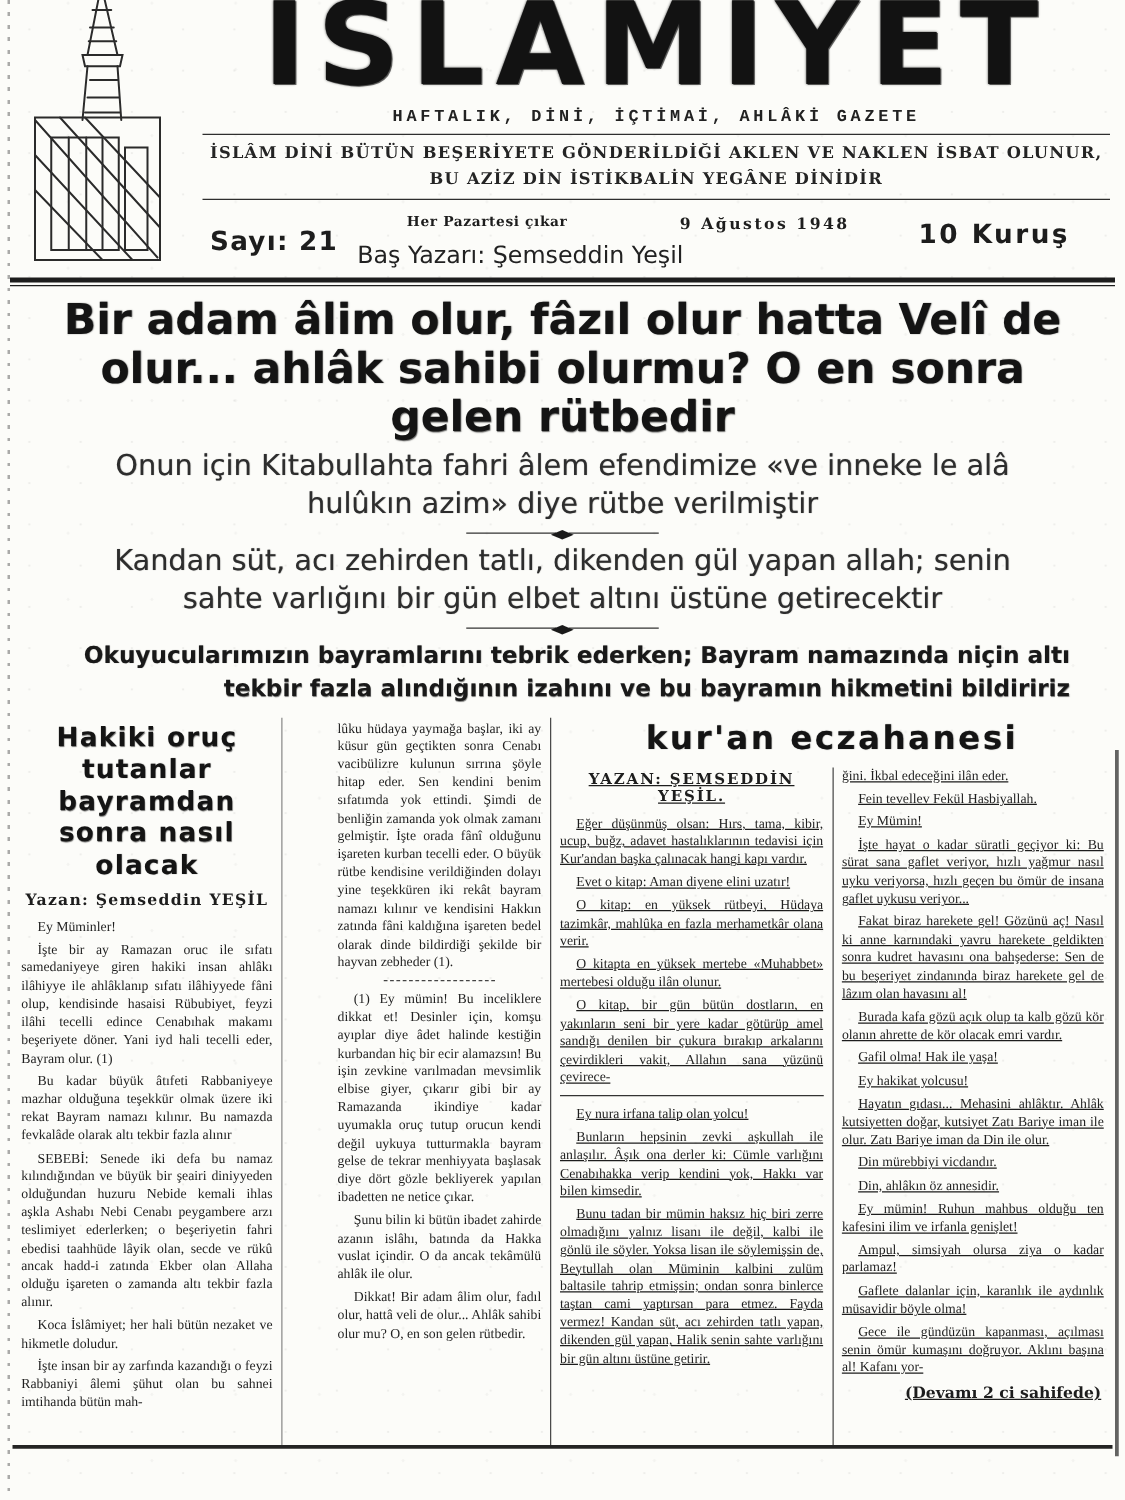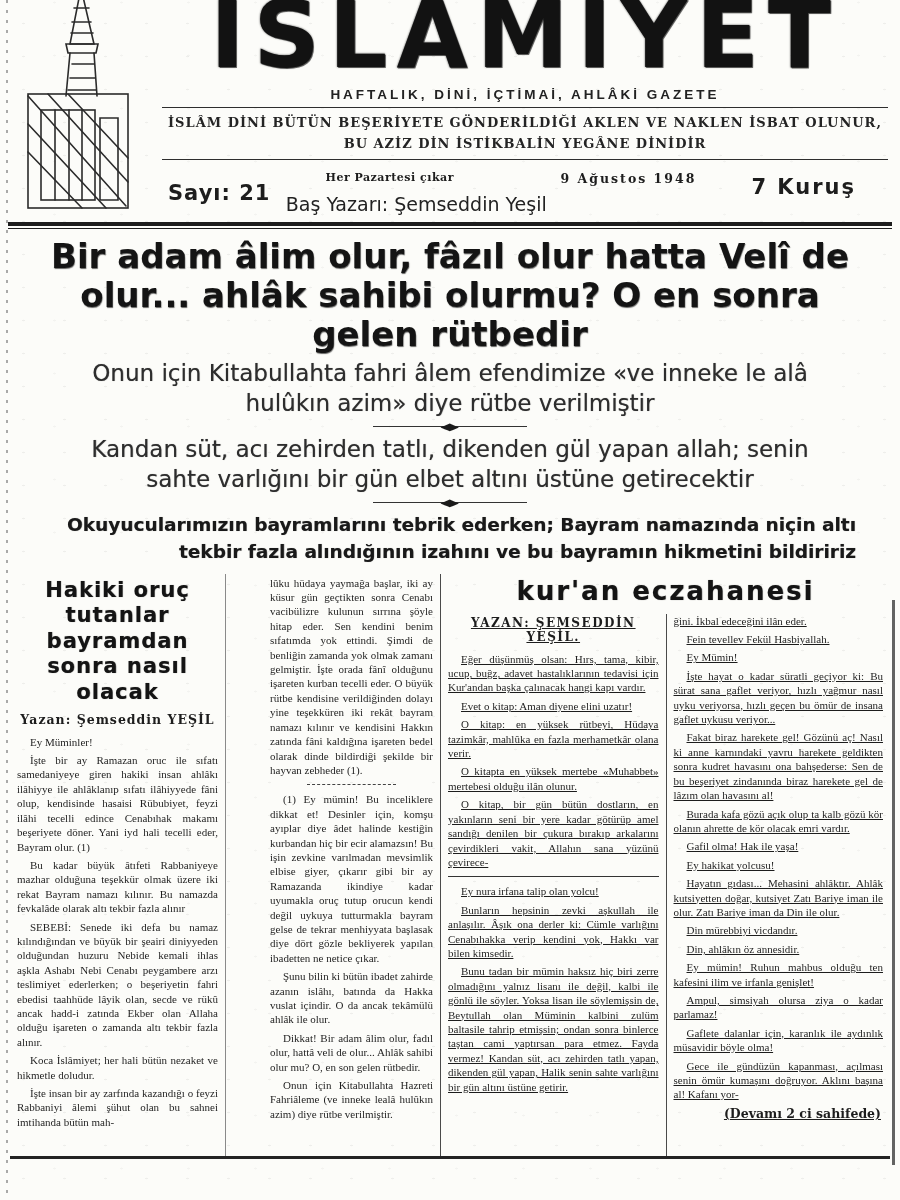--- a/index.html
+++ b/index.html
@@ -20,21 +20,21 @@
 
   
   .masthead{position:relative;height:234px;padding-left:150px;}
   .minaret{position:absolute;left:14px;top:0;width:130px;height:232px;}
   .paper-title{
     font-family:"DejaVu Sans", sans-serif;font-weight:bold;
     font-size:92px;letter-spacing:9px;text-align:center;color:#121212;
     margin:-14px 0 0;line-height:1.08;
     text-shadow:0 0 2px rgba(10,10,10,.85),1px 1px 0 rgba(0,0,0,.55);
   }
-  .paper-subtitle{text-align:center;font-family:Liberation Sans, sans-serif;font-weight:bold;
+  .paper-subtitle{text-align:center;font-family:Liberation Mono, monospace;font-weight:bold;
     font-size:13.5px;letter-spacing:3px;margin-top:2px;color:#222;}
   .rule{border:0;}
   .rule.thin{border-top:1.5px solid #2e2e2e;margin:5px 12px;}
   .motto{text-align:center;font-family:"DejaVu Serif", serif;font-weight:bold;
     font-size:13px;letter-spacing:1px;line-height:1.55;padding:0 10px;color:#242424;}
   .info-row{display:flex;align-items:flex-start;padding:4px 18px 0;}
   .issue{font-family:"DejaVu Sans",sans-serif;font-weight:bold;font-size:21px;margin-top:12px;letter-spacing:1px;}
   .schedule{font-size:11px;font-weight:bold;margin-left:55px;margin-top:2px;font-family:"DejaVu Serif",serif;letter-spacing:.5px;}
   .date{margin-left:auto;font-size:12.5px;font-weight:bold;letter-spacing:2px;margin-right:55px;margin-top:2px;font-family:"DejaVu Serif",serif;}
   .price{font-family:"DejaVu Sans",sans-serif;font-weight:bold;font-size:21px;margin-top:6px;margin-right:26px;letter-spacing:2px;}
@@ -99,21 +99,21 @@
     <h1 class="paper-title">İSLAMİYET</h1>
     <div class="paper-subtitle">HAFTALIK, DİNİ, İÇTİMAİ, AHLÂKİ GAZETE</div>
     <div class="rule thin"></div>
     <div class="motto">İSLÂM DİNİ BÜTÜN BEŞERİYETE GÖNDERİLDİĞİ AKLEN VE NAKLEN İSBAT OLUNUR, BU AZİZ DİN İSTİKBALİN YEGÂNE DİNİDİR</div>
     <div class="rule thin"></div>
 
     <div class="info-row">
       <div class="issue">Sayı: 21</div>
       <div class="schedule">Her Pazartesi çıkar</div>
       <div class="date">9 Ağustos 1948</div>
-      <div class="price">7 Kuruş</div>
+      <div class="price">10 Kuruş</div>
     </div>
     <div class="bas-yazari">Baş Yazarı: Şemseddin Yeşil</div>
   </header>
 
   <div class="rule thick"></div>
 
   <section class="headlines">
     <h2 class="main-headline">Bir adam âlim olur, fâzıl olur hatta Velî de olur... ahlâk sahibi olurmu? O en sonra gelen rütbedir</h2>
     <h3 class="sub-headline">Onun için Kitabullahta fahri âlem efendimize «ve inneke le alâ hulûkın azim» diye rütbe verilmiştir</h3>
     <div class="squiggle">
@@ -147,21 +147,20 @@
 
     <div class="col col2">
       <div class="paras cont">
           <p>lûku hüdaya yaymağa başlar, iki ay küsur gün geçtikten sonra Cenabı vacibülizre kulunun sırrına şöyle hitap eder. Sen kendini benim sıfatımda yok ettindi. Şimdi de benliğin zamanda yok olmak zamanı gelmiştir. İşte orada fânî olduğunu işareten kurban tecelli eder. O büyük rütbe kendisine verildiğinden dolayı yine teşekküren iki rekât bayram namazı kılınır ve kendisini Hakkın zatında fâni kaldığına işareten bedel olarak dinde bildirdiği şekilde bir hayvan zebheder (1).</p>
         </div>
       <div class="footnote-divider"></div>
       <div class="paras">
           <p>(1) Ey mümin! Bu inceliklere dikkat et! Desinler için, komşu ayıplar diye âdet halinde kestiğin kurbandan hiç bir ecir alamazsın! Bu işin zevkine varılmadan mevsimlik elbise giyer, çıkarır gibi bir ay Ramazanda ikindiye kadar uyumakla oruç tutup orucun kendi değil uykuya tutturmakla bayram gelse de tekrar menhiyyata başlasak diye dört gözle bekliyerek yapılan ibadetten ne netice çıkar.</p>
           <p>Şunu bilin ki bütün ibadet zahirde azanın islâhı, batında da Hakka vuslat içindir. O da ancak tekâmülü ahlâk ile olur.</p>
           <p>Dikkat! Bir adam âlim olur, fadıl olur, hattâ veli de olur... Ahlâk sahibi olur mu? O, en son gelen rütbedir.</p>
-          <p>Onun için Kitabullahta Hazreti Fahriâleme (ve inneke lealâ hulûkın azim) diye rütbe verilmiştir.</p>
         </div>
     </div>
 
     <div class="col-double">
       <h5 class="art2-title">kur'an eczahanesi</h5>
       <div class="two-cols">
         <div class="col3">
           <div class="byline b2">YAZAN: ŞEMSEDDİN YEŞİL.</div>
           <div class="paras">
               <p>Eğer düşünmüş olsan: Hırs, tama, kibir, ucup, buğz, adavet hastalıklarının tedavisi için Kur'andan başka çalınacak hangi kapı vardır.</p>

